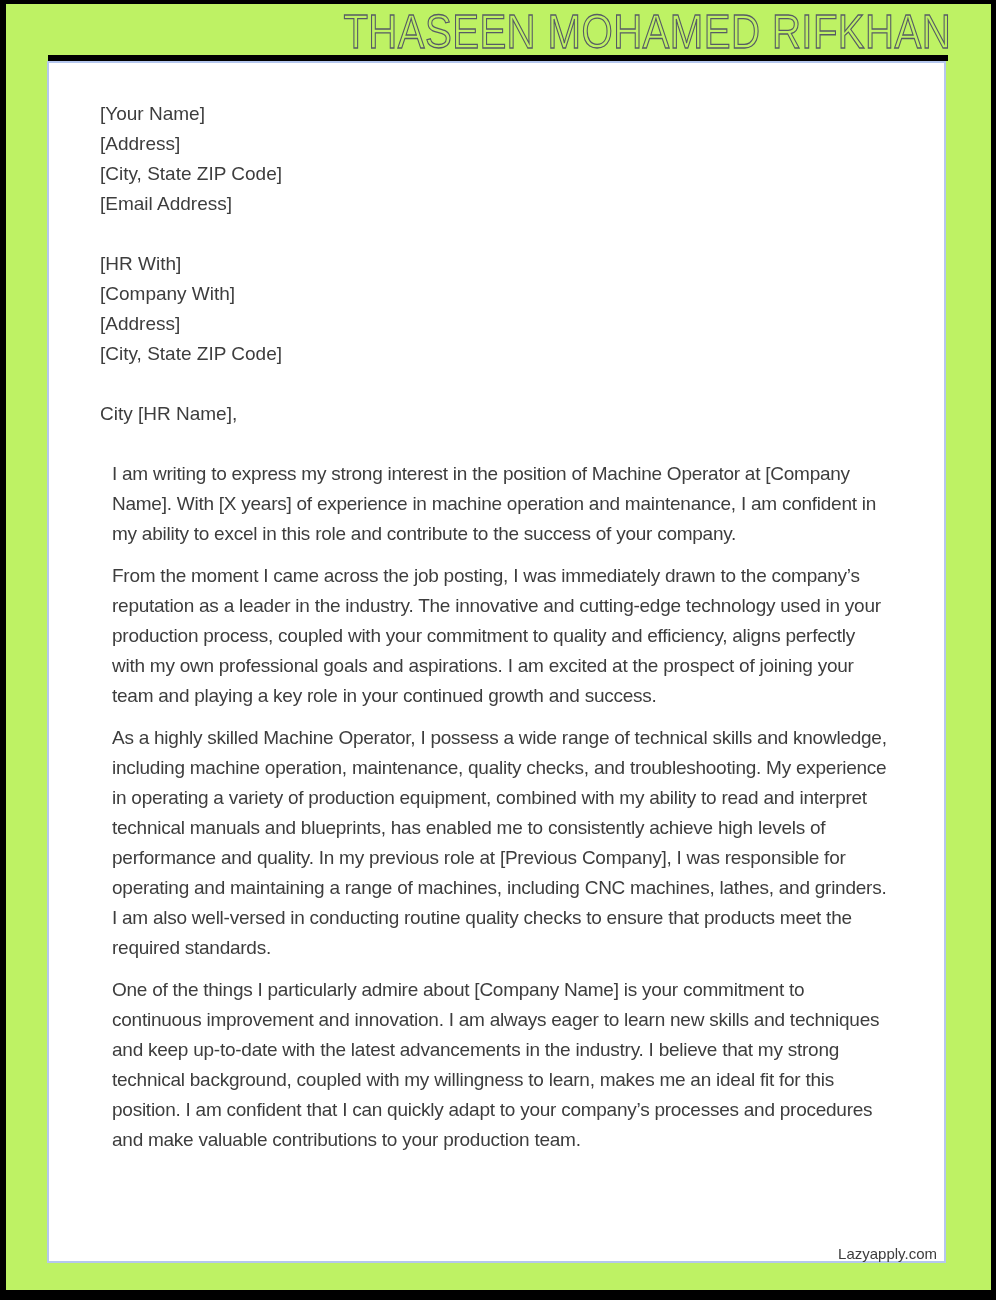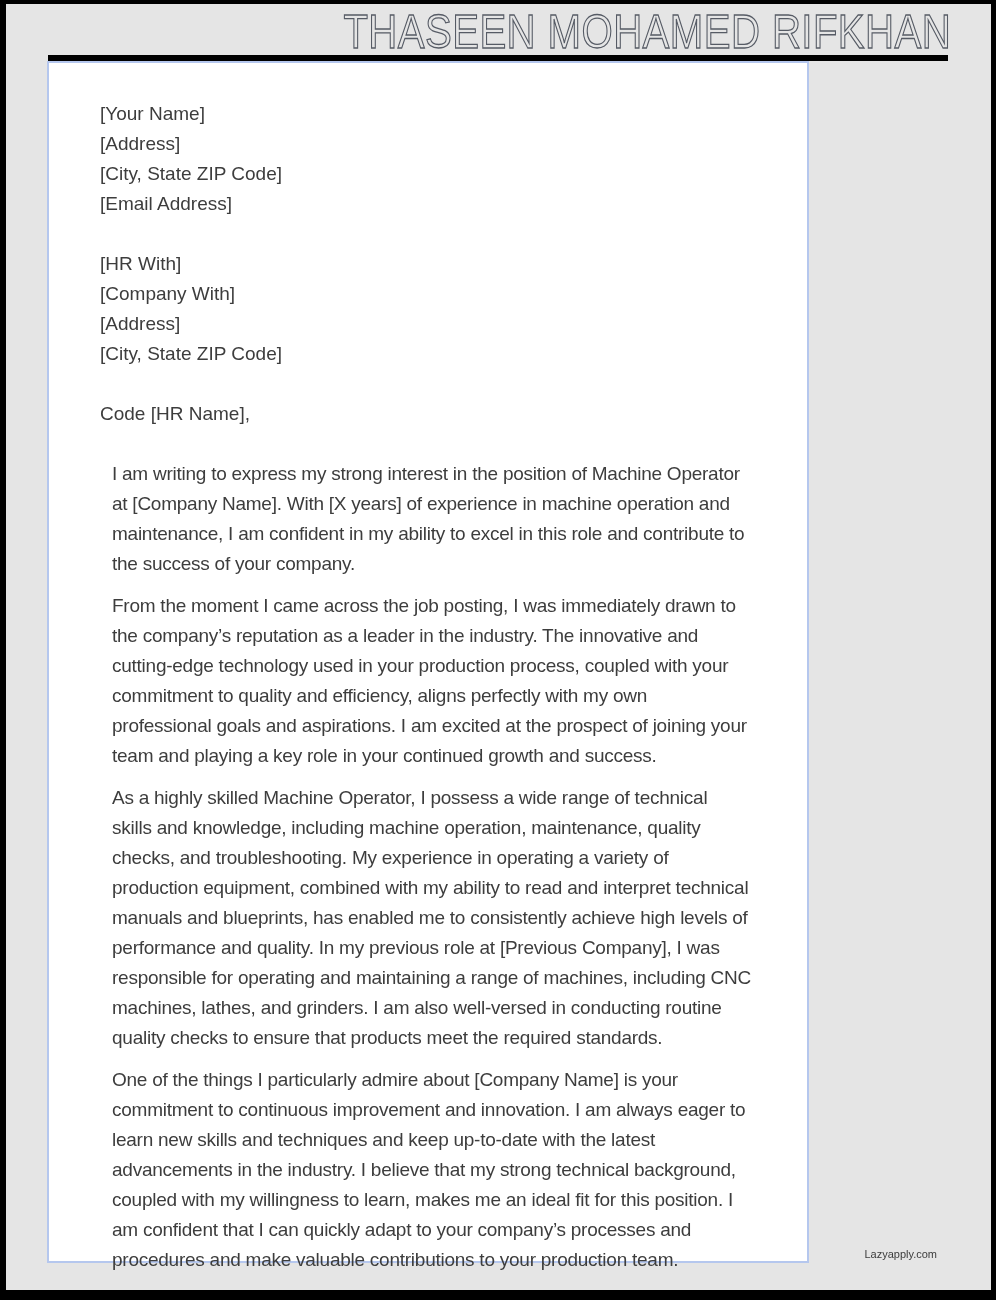--- a/index.html
+++ b/index.html
@@ -14,21 +14,21 @@
     font-family: "Liberation Sans", sans-serif;
     overflow: hidden;
   }
   
   .canvas {
     position: absolute;
     left: 6px;
     top: 4px;
     right: 5px;
     bottom: 10px;
-    background: #e5e5e5;
+    background: #bef264;
     overflow: hidden;
   }
   
   .header-name {
     position: absolute;
     top: 2px;
     right: 40px;
     margin: 0;
     white-space: nowrap;
     font-size: 49px;
@@ -48,21 +48,21 @@
     top: 51px;
     width: 900px;
     height: 6px;
     background: #000000;
   }
   
   .page {
     position: absolute;
     left: 41px;
     top: 57px;
-    width: 762px;
+    width: 899px;
     height: 1202px;
     box-sizing: border-box;
     background: #ffffff;
     border: 2px solid #b5c7ee;
     overflow: visible;                  
   }
   .page-inner {
     padding: 36px 44px 0 51px;
     font-size: 19px;
     line-height: 30px;
@@ -75,21 +75,21 @@
     white-space: nowrap;
   }
   .body-par {
     margin: 12px;
     letter-spacing: -0.25px;
   }
   .watermark {
     position: absolute;
     top: 1241px;
     right: 54px;
-    font-size: 11px;
+    font-size: 15px;
     line-height: 18px;
     color: #3c3c3c;
     letter-spacing: 0;
   }
 </style>
 </head>
 <body>
 
 <div class="canvas">
 
@@ -107,21 +107,21 @@
         <div class="addr-line">[Email Address]</div>
       </div>
 
       <div class="block">
         <div class="addr-line">[HR With]</div>
         <div class="addr-line">[Company With]</div>
         <div class="addr-line">[Address]</div>
         <div class="addr-line">[City, State ZIP Code]</div>
       </div>
 
-      <div class="block addr-line">Code [HR Name],</div>
+      <div class="block addr-line">City [HR Name],</div>
 
       <p class="block body-par">I am writing to express my strong interest in the position of Machine Operator at [Company Name]. With [X years] of experience in machine operation and maintenance, I am confident in my ability to excel in this role and contribute to the success of your company.</p>
       <p class="block body-par">From the moment I came across the job posting, I was immediately drawn to the company’s reputation as a leader in the industry. The innovative and cutting-edge technology used in your production process, coupled with your commitment to quality and efficiency, aligns perfectly with my own professional goals and aspirations. I am excited at the prospect of joining your team and playing a key role in your continued growth and success.</p>
       <p class="block body-par">As a highly skilled Machine Operator, I possess a wide range of technical skills and knowledge, including machine operation, maintenance, quality checks, and troubleshooting. My experience in operating a variety of production equipment, combined with my ability to read and interpret technical manuals and blueprints, has enabled me to consistently achieve high levels of performance and quality. In my previous role at [Previous Company], I was responsible for operating and maintaining a range of machines, including CNC machines, lathes, and grinders. I am also well-versed in conducting routine quality checks to ensure that products meet the required standards.</p>
       <p class="block body-par">One of the things I particularly admire about [Company Name] is your commitment to continuous improvement and innovation. I am always eager to learn new skills and techniques and keep up-to-date with the latest advancements in the industry. I believe that my strong technical background, coupled with my willingness to learn, makes me an ideal fit for this position. I am confident that I can quickly adapt to your company’s processes and procedures and make valuable contributions to your production team.</p>
 
     </div>
   </div>
 
   <div class="watermark">Lazyapply.com</div>

